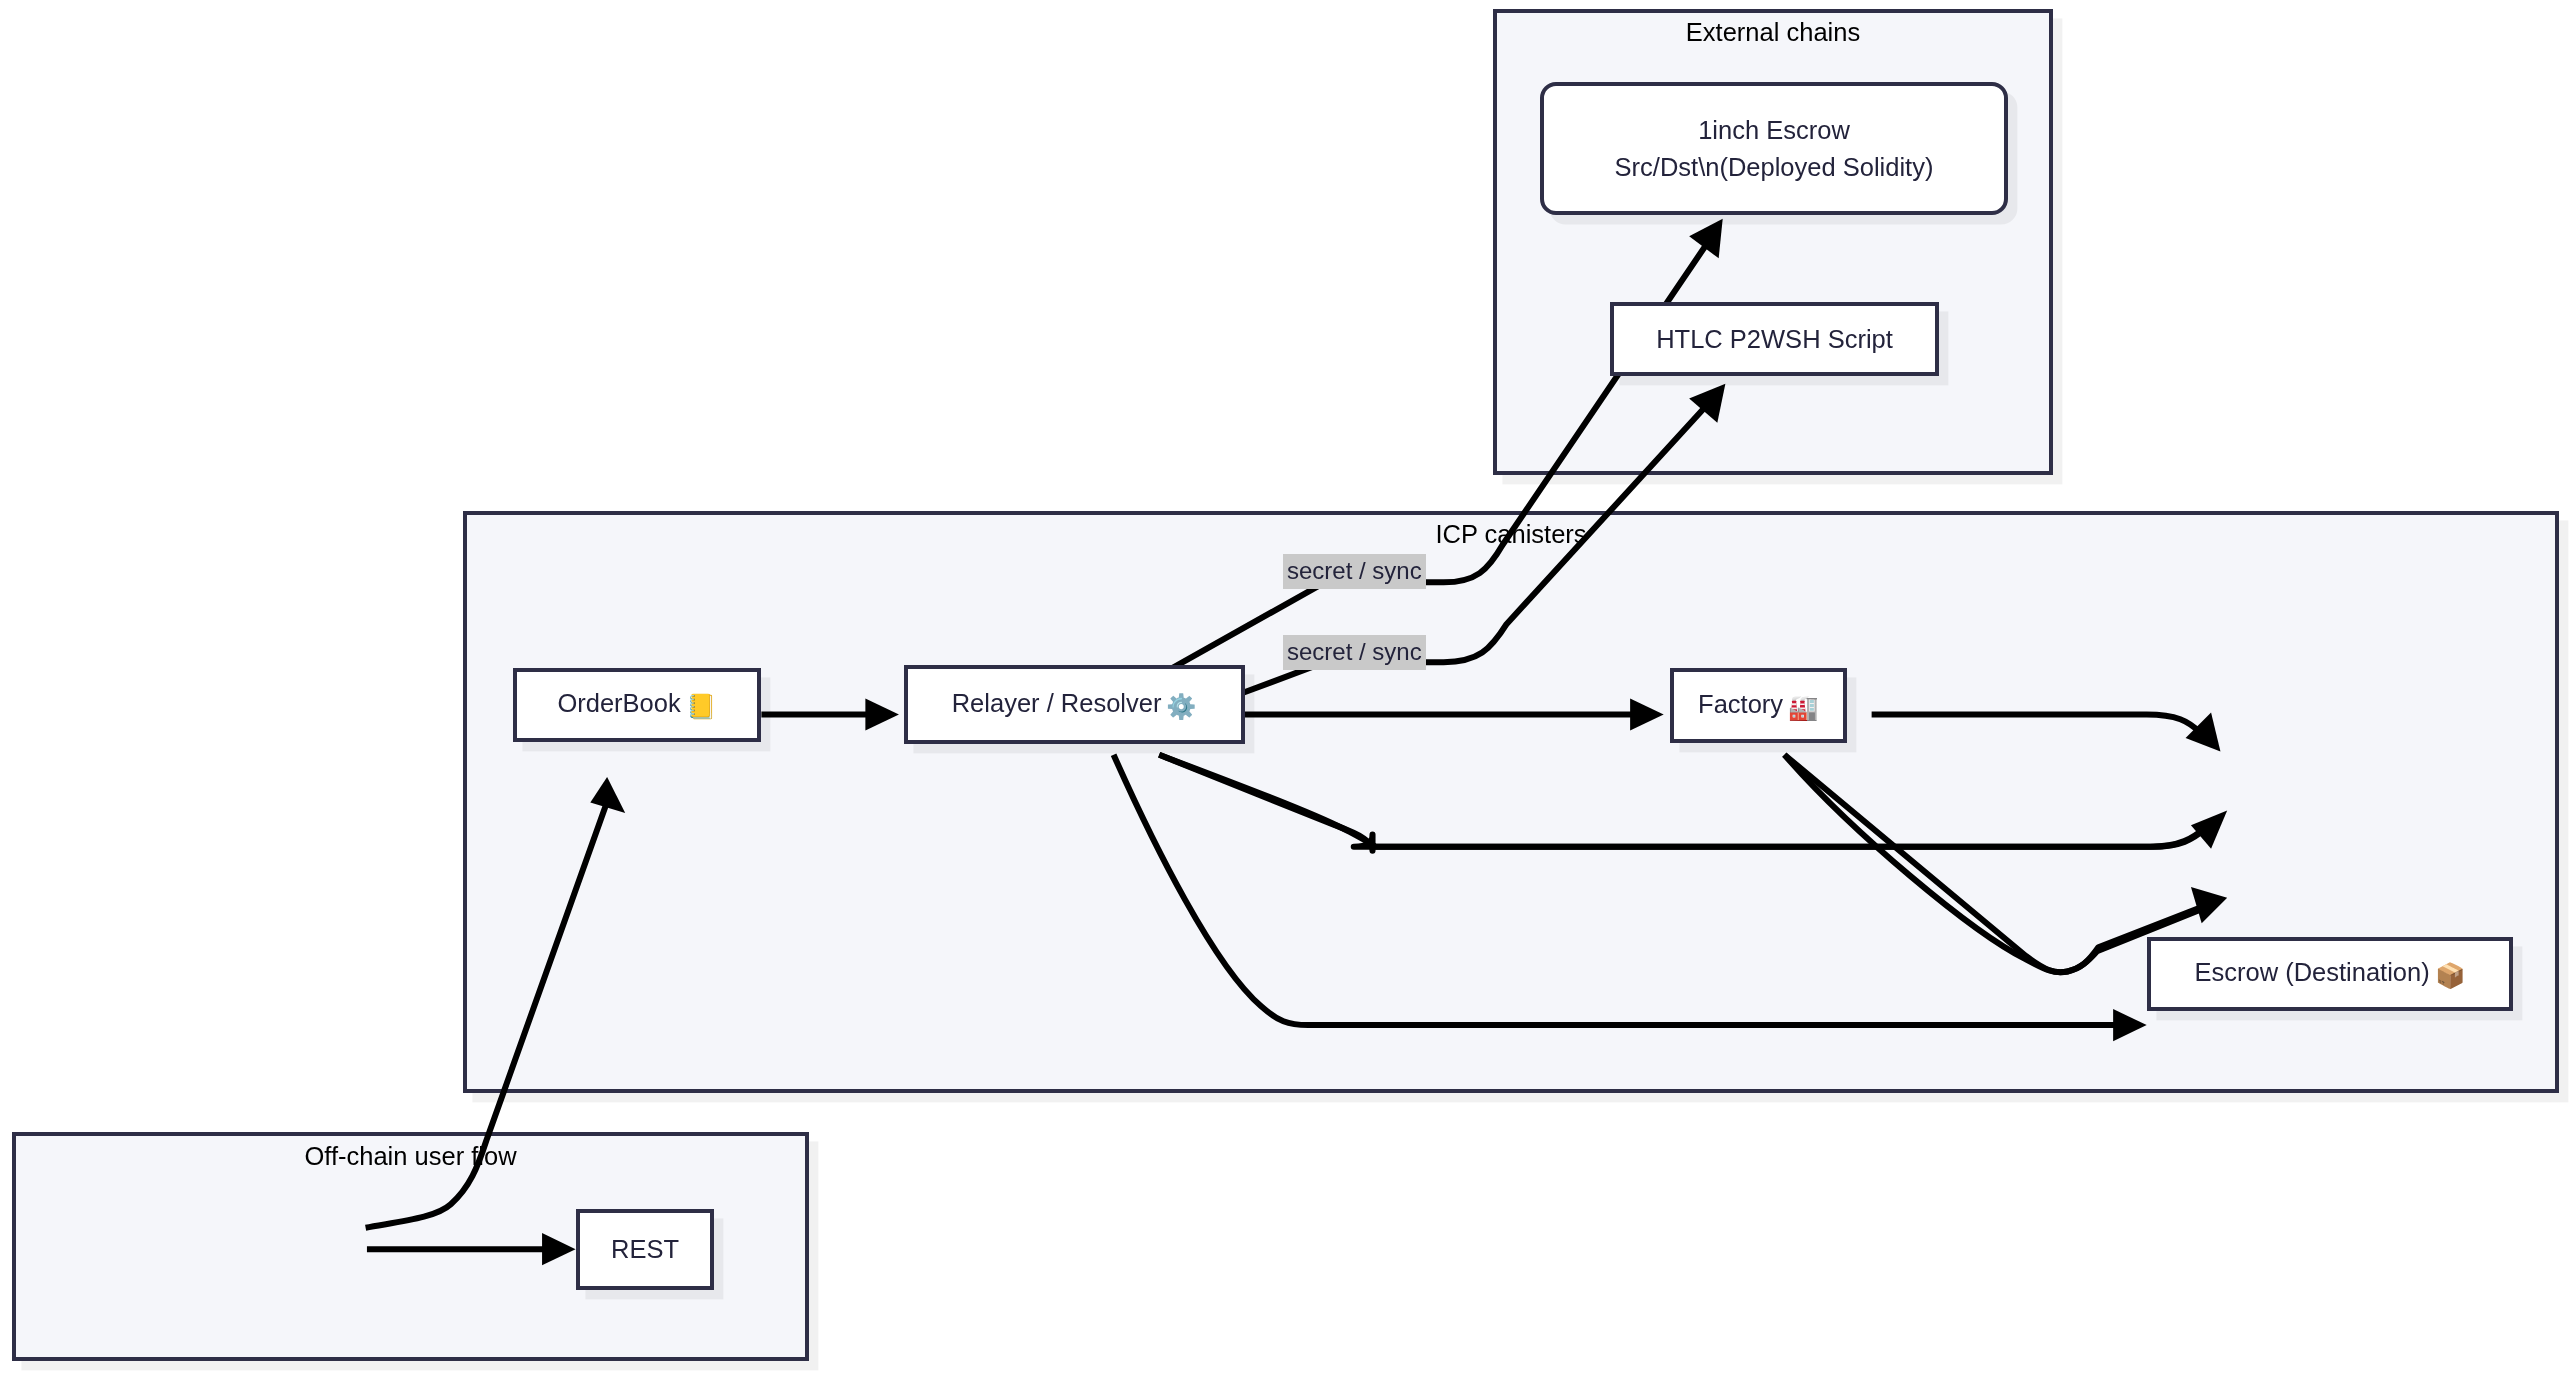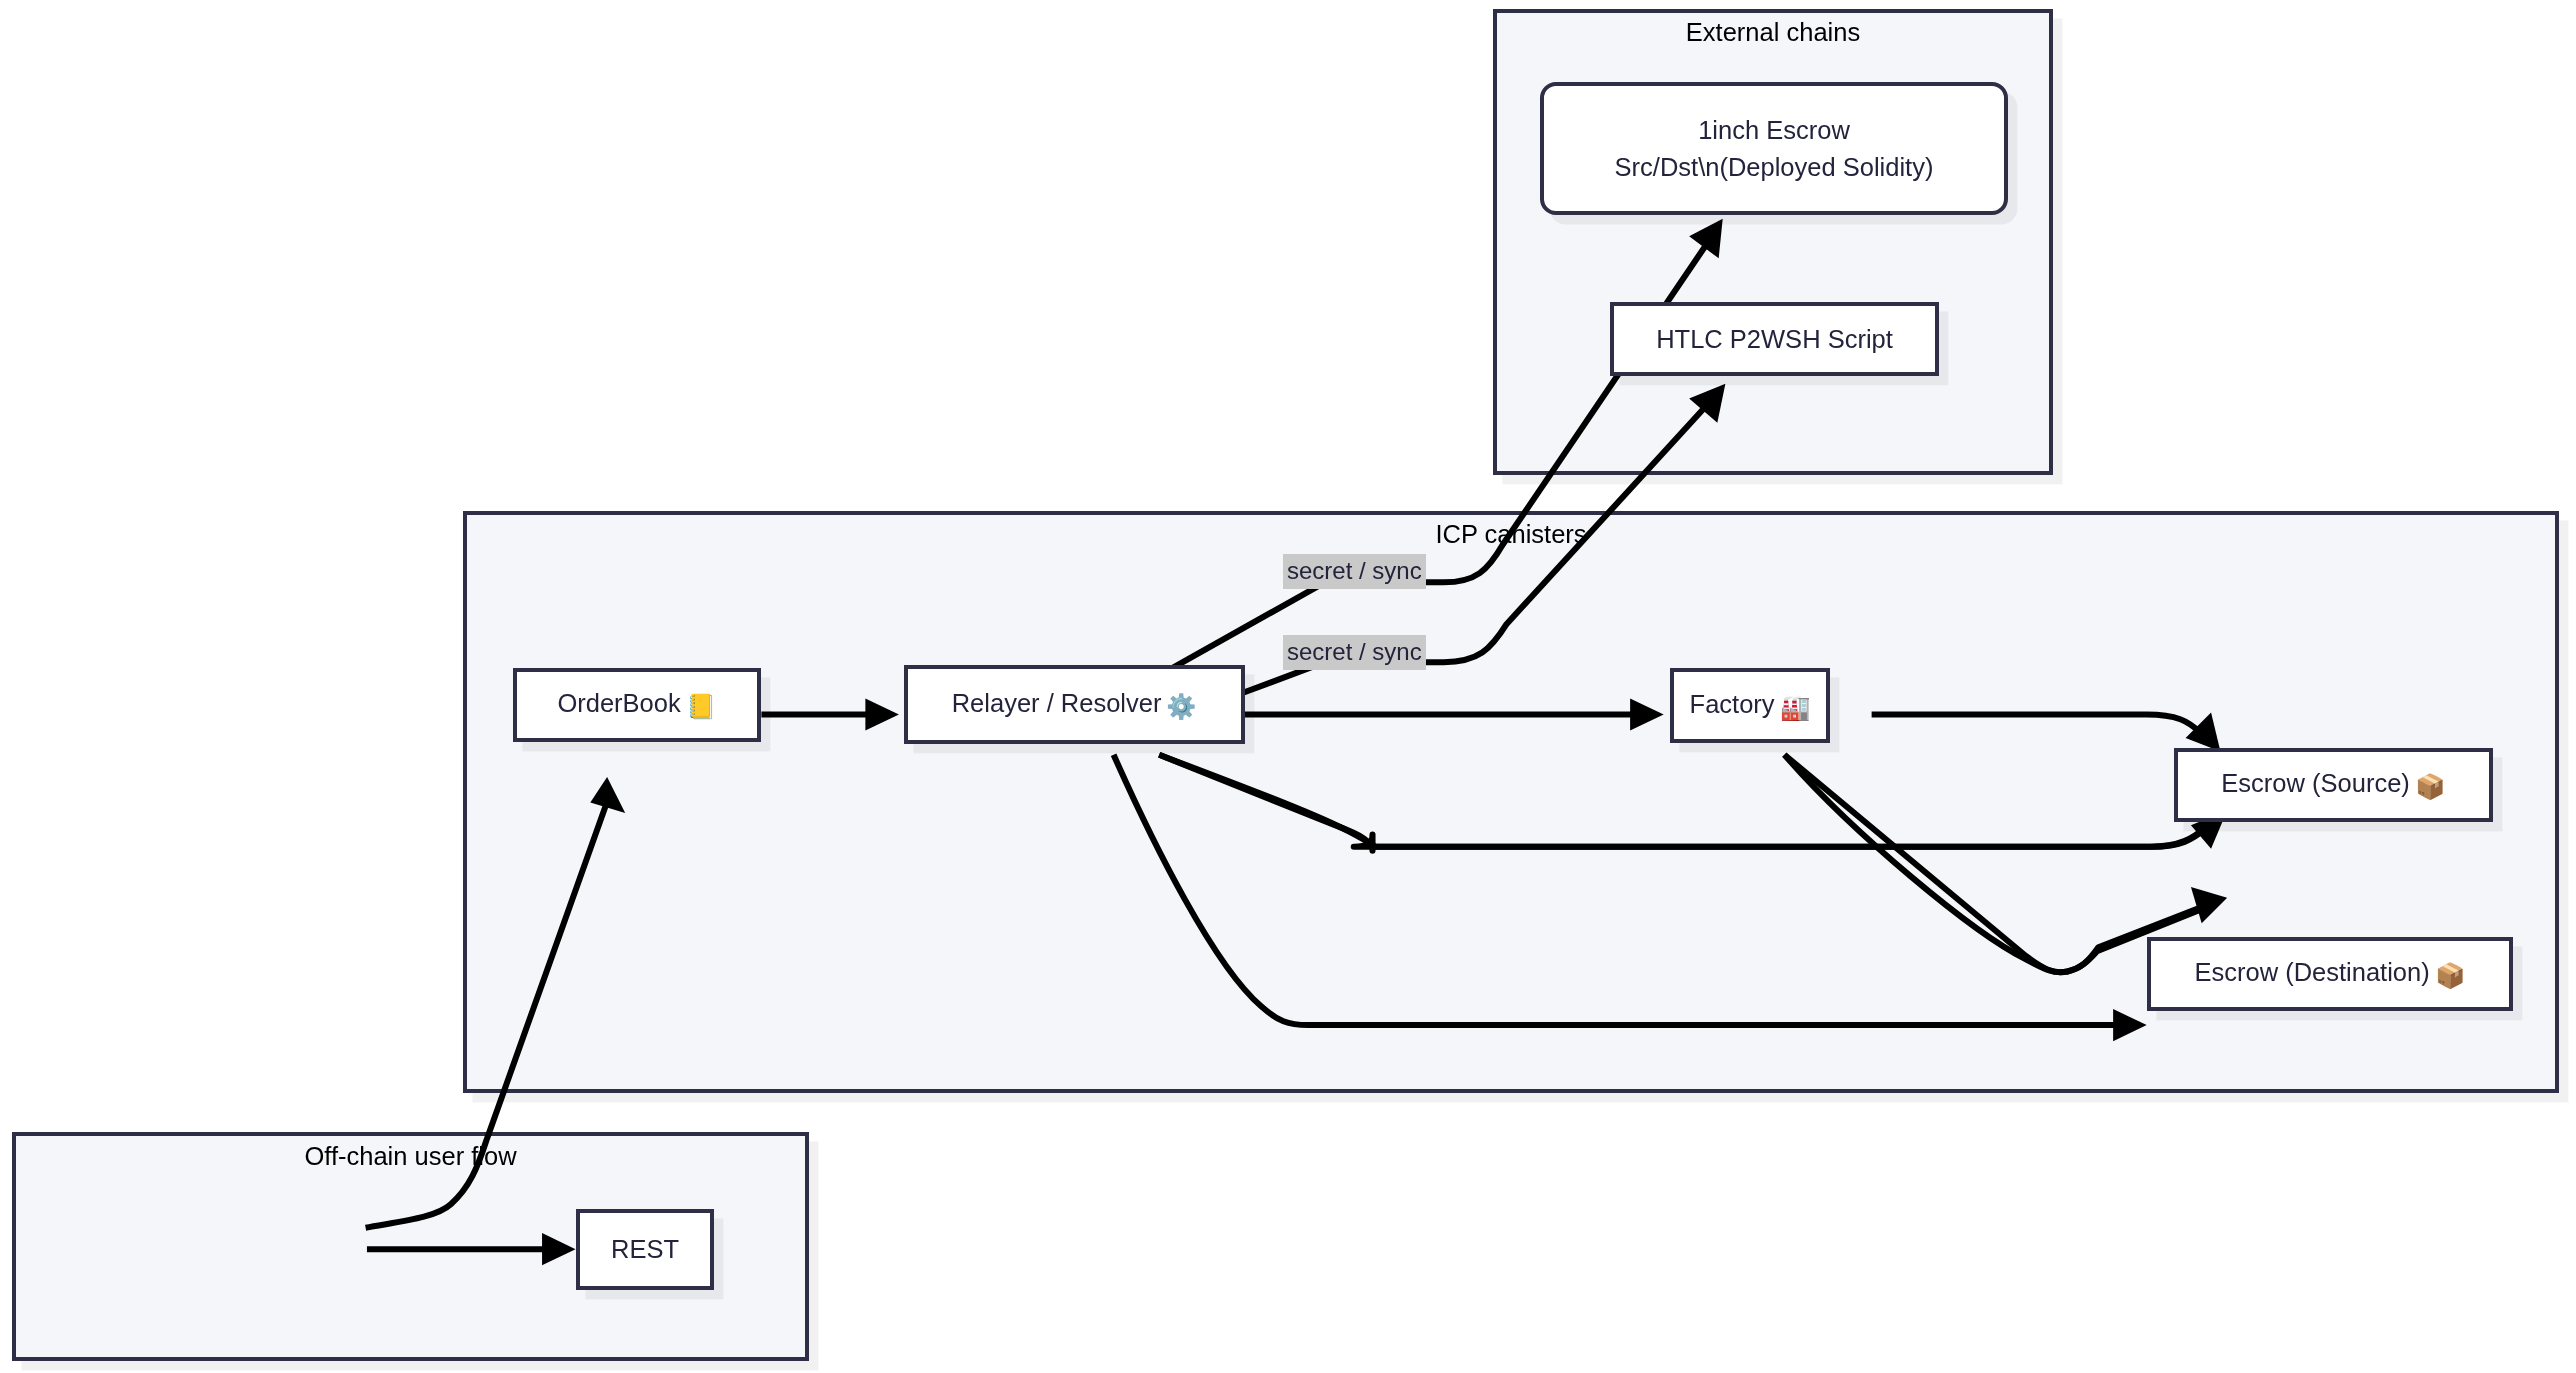--- a/index.html
+++ b/index.html
@@ -159,31 +159,26 @@
       <span>OrderBook</span><span class="ico">📒</span>
     </span>
   </div>
 
   <div class="node" style="left:904px; top:665px; width:341px; height:79px;">
     <span>
       <span>Relayer / Resolver</span><span class="ico">⚙️</span>
     </span>
   </div>
 
-  <div class="node" style="left:1670px; top:668px; width:160px; height:75px;">
+  <div class="node" style="left:1670px; top:668px; width:177px; height:75px;">
     <span>
       <span>Factory</span><span class="ico">🏭</span>
     </span>
   </div>
 
-  <div class="node" style="left:2174px; top:748px; width:319px; height:74px;">
-    <span>
-      <span>Escrow (Source)</span><span class="ico">📦</span>
-    </span>
-  </div>
 
   <div class="node" style="left:2147px; top:937px; width:366px; height:74px;">
     <span>
       <span>Escrow (Destination)</span><span class="ico">📦</span>
     </span>
   </div>
 
   <div class="edge-label" style="left:1283px; top:554px;">secret / sync</div>
 
   <div class="edge-label" style="left:1283px; top:635px;">secret / sync</div>

